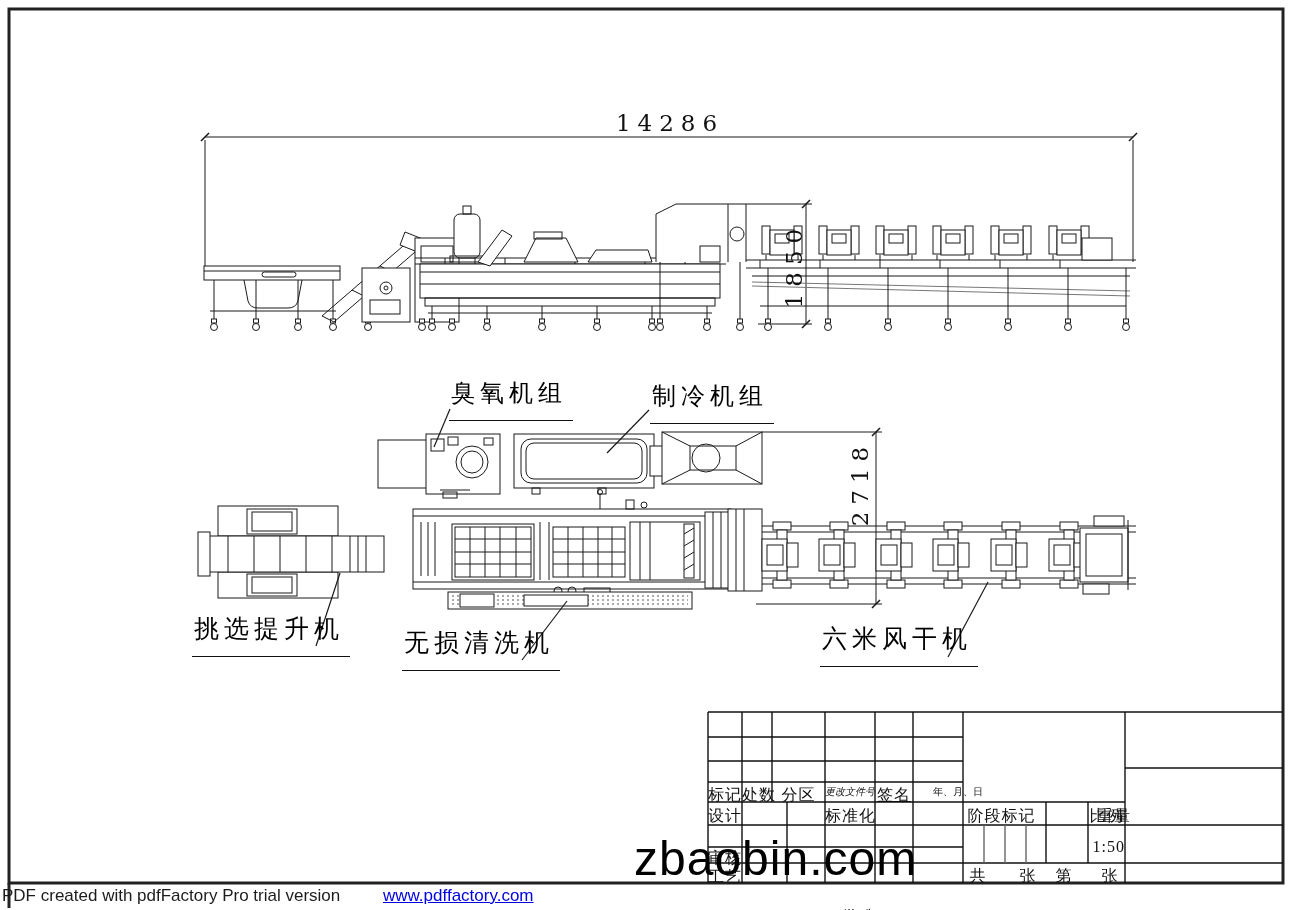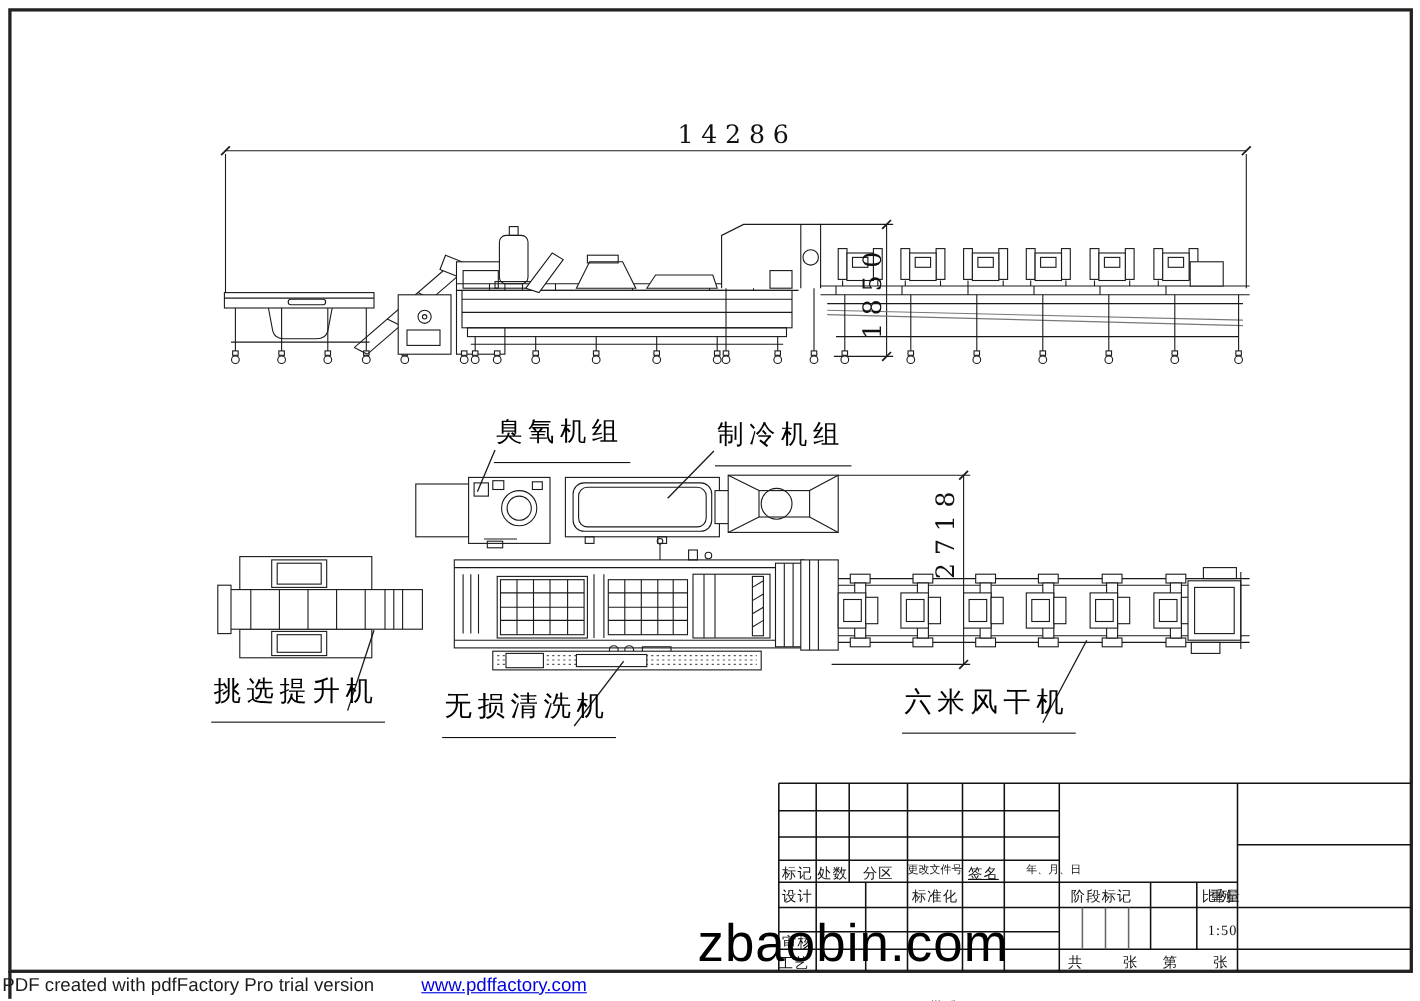--- a/index.html
+++ b/index.html
@@ -8,21 +8,21 @@
   svg{position:absolute;left:0;top:0;}
   
   .callout{position:absolute;font-size:24px;letter-spacing:5px;line-height:1.05;
            border-bottom:1.6px solid #111;padding:0 6px 14px 2px;white-space:nowrap;
            font-family:"Liberation Serif",serif;}
   
   .dim{position:absolute;font-size:23px;letter-spacing:7px;white-space:nowrap;
        font-family:"DejaVu Serif",serif;color:#111;text-align:center;}
   .dim.vert{transform:rotate(-90deg);transform-origin:center center;}
   
-  .tb{position:absolute;font-size:13px;letter-spacing:1px;text-align:center;
+  .tb{position:absolute;font-size:16px;letter-spacing:1px;text-align:center;
       line-height:1;white-space:nowrap;font-family:"Liberation Serif",serif;color:#111;}
   .tb.small{font-size:10px;letter-spacing:0;}
   
   .watermark{position:absolute;left:634px;top:831px;font-size:48px;color:#000;
              font-family:"Liberation Sans",sans-serif;letter-spacing:1px;}
   
   .footer{position:absolute;left:2px;top:886px;font-size:17px;
           font-family:"Liberation Sans",sans-serif;color:#1c1c1c;white-space:nowrap;}
   .footer a{text-decoration:underline;cursor:pointer;}
 </style>
@@ -389,21 +389,21 @@
 <div class="callout" style="left:449px;top:381px;">臭氧机组</div>
 <div class="callout" style="left:650px;top:384px;">制冷机组</div>
 <div class="callout" style="left:192px;top:616px;font-size:25px;">挑选提升机</div>
 <div class="callout" style="left:402px;top:630px;font-size:25px;">无损清洗机</div>
 <div class="callout" style="left:820px;top:626px;font-size:25px;">六米风干机</div>
 
 <div>
   <div class="tb" style="left:708px;top:787px;width:34px;">标记</div>
   <div class="tb" style="left:742px;top:787px;width:30px;">处数</div>
   <div class="tb" style="left:772px;top:787px;width:53px;">分区</div>
-  <div class="tb small" style="left:825px;top:787px;width:36px;">更改文件号</div>
+  <div class="tb small" style="left:825px;top:787px;width:36px;font-style:italic;">更改文件号</div>
   <div class="tb" style="left:875px;top:787px;width:38px;text-decoration:underline;">签名</div>
   <div class="tb small" style="left:933px;top:787px;width:50px;">年、月、日</div>
 
   <div class="tb" style="left:708px;top:808px;width:34px;">设计</div>
   <div class="tb" style="left:825px;top:808px;width:50px;">标准化</div>
   <div class="tb" style="left:708px;top:850px;width:34px;">审核</div>
   <div class="tb" style="left:708px;top:869px;width:16px;">工艺</div>
   <div class="tb" style="left:825px;top:869px;width:68px;margin-top:40px;">批准</div>
 
   <div class="tb" style="left:963px;top:808px;width:77px;">阶段标记</div>

